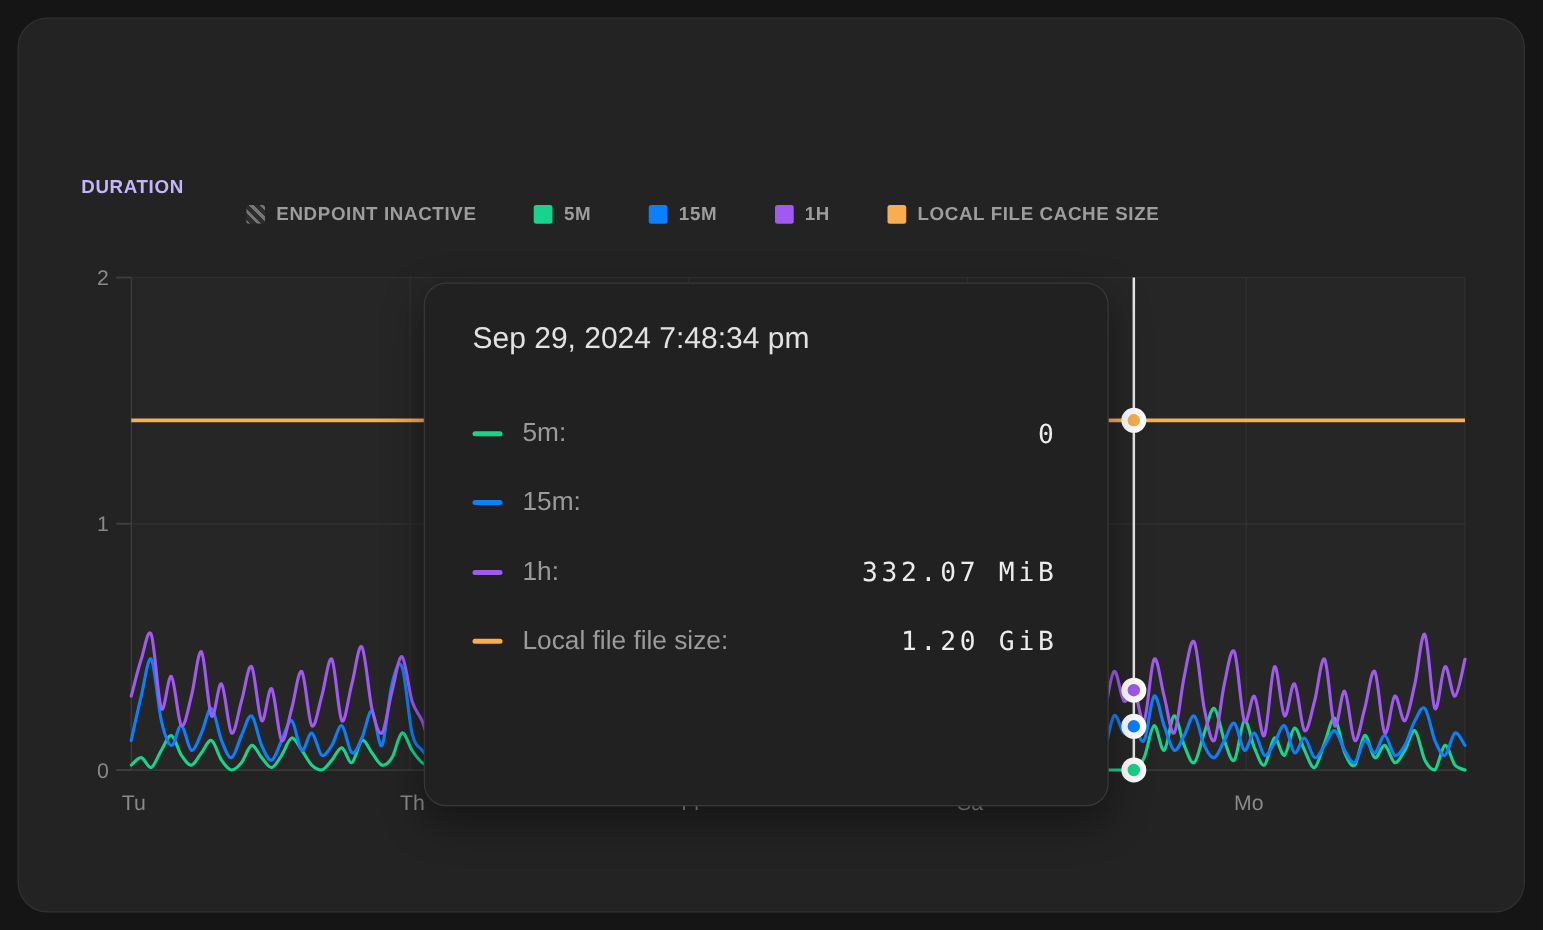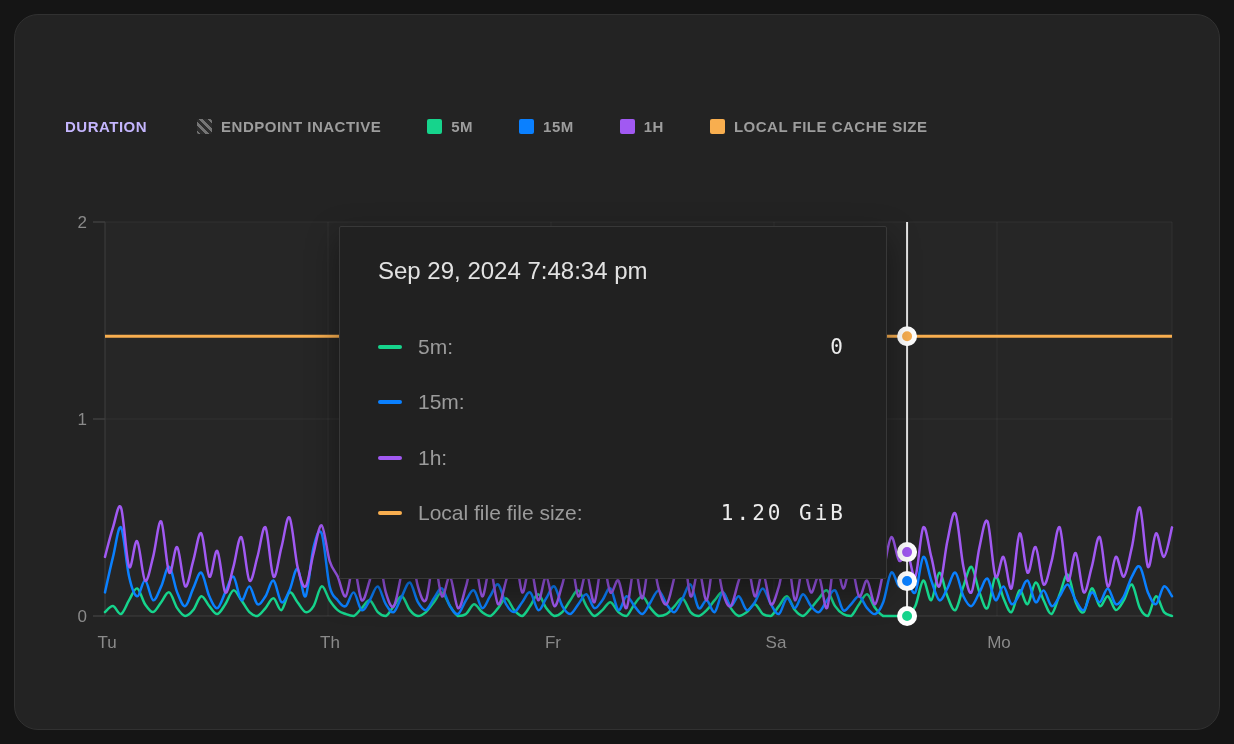--- a/index.html
+++ b/index.html
@@ -7,27 +7,27 @@
               font-family:"Liberation Sans", sans-serif; }
   .screen { position:relative; width:1234px; height:744px; background:#151515; }
   .card { position:absolute; left:14px; top:14px; width:1206px; height:716px;
           background:#232323; border:1px solid #313131; border-radius:24px; }
   .chart-title { position:absolute; left:65px; top:68px; font-size:26px; font-weight:500;
                  color:#eaeaea; letter-spacing:.2px; }
   .legend { position:absolute; left:65px; top:118px; display:flex; align-items:center;
             column-gap:46px; font-size:15px; font-weight:700; letter-spacing:.5px;
             color:#9d9d9d; }
   .legend .duration { color:#c4b5fd; margin-right:4px; }
-  .legend-item { display:flex; align-items:center; gap:9px; cursor:pointer; }
+  .legend-item { display:flex; align-items:center; gap:9px; cursor:pointer;margin-top:45px; }
   .swatch { width:15px; height:15px; border-radius:2px; background:#555; flex:0 0 auto; }
   .swatch.hatch { background-color:#2d2d2d;
     background-image:repeating-linear-gradient(45deg,#757575 0 2.5px,rgba(0,0,0,0) 2.5px 6px); }
   svg.chart { position:absolute; left:40px; top:195px; }
-  .tooltip { position:absolute; left:339px; top:226px; width:548px; height:353px;
-             background:#212121; border:1px solid #383838; border-radius:2px;
+  .tooltip { position:absolute; left:339px; top:226px; width:548px; height:419px;
+             background:#212121; border:1px solid #383838; border-radius:18px;
              box-shadow:0 12px 32px rgba(0,0,0,.4); z-index:5;text-decoration:underline; }
   .tt-title { position:absolute; left:38px; top:30px; font-size:24px; color:#e2e2e2; }
   .tt-rows { position:absolute; left:38px; right:40px; top:92px; }
   .tt-row { height:55.5px; display:flex; align-items:center; }
   .tt-dash { width:24px; height:4px; border-radius:2px; background:#888; flex:0 0 auto; }
   .tt-label { margin-left:16px; font-size:21px; color:#9b9b9b; }
   .tt-spacer { flex:1; }
   .tt-value { font-family:"DejaVu Sans Mono", monospace; font-size:21px; letter-spacing:3px;
               color:#ececec; white-space:pre; }
 </style>
@@ -106,20 +106,21 @@
       </div>
       <div class="tt-row">
         <span class="tt-dash" style="background: rgb(10, 128, 255);"></span>
         <span class="tt-label">15m:</span>
         <span class="tt-spacer"></span>
       </div>
       <div class="tt-row">
         <span class="tt-dash" style="background: rgb(161, 89, 242);"></span>
         <span class="tt-label">1h:</span>
         <span class="tt-spacer"></span>
+        <span class="tt-value">332.07 MiB</span>
       </div>
       <div class="tt-row">
         <span class="tt-dash" style="background: rgb(248, 174, 79);"></span>
         <span class="tt-label">Local file file size:</span>
         <span class="tt-spacer"></span>
         <span class="tt-value">1.20 GiB</span>
       </div>
     </div>
   </div>
 </div>

